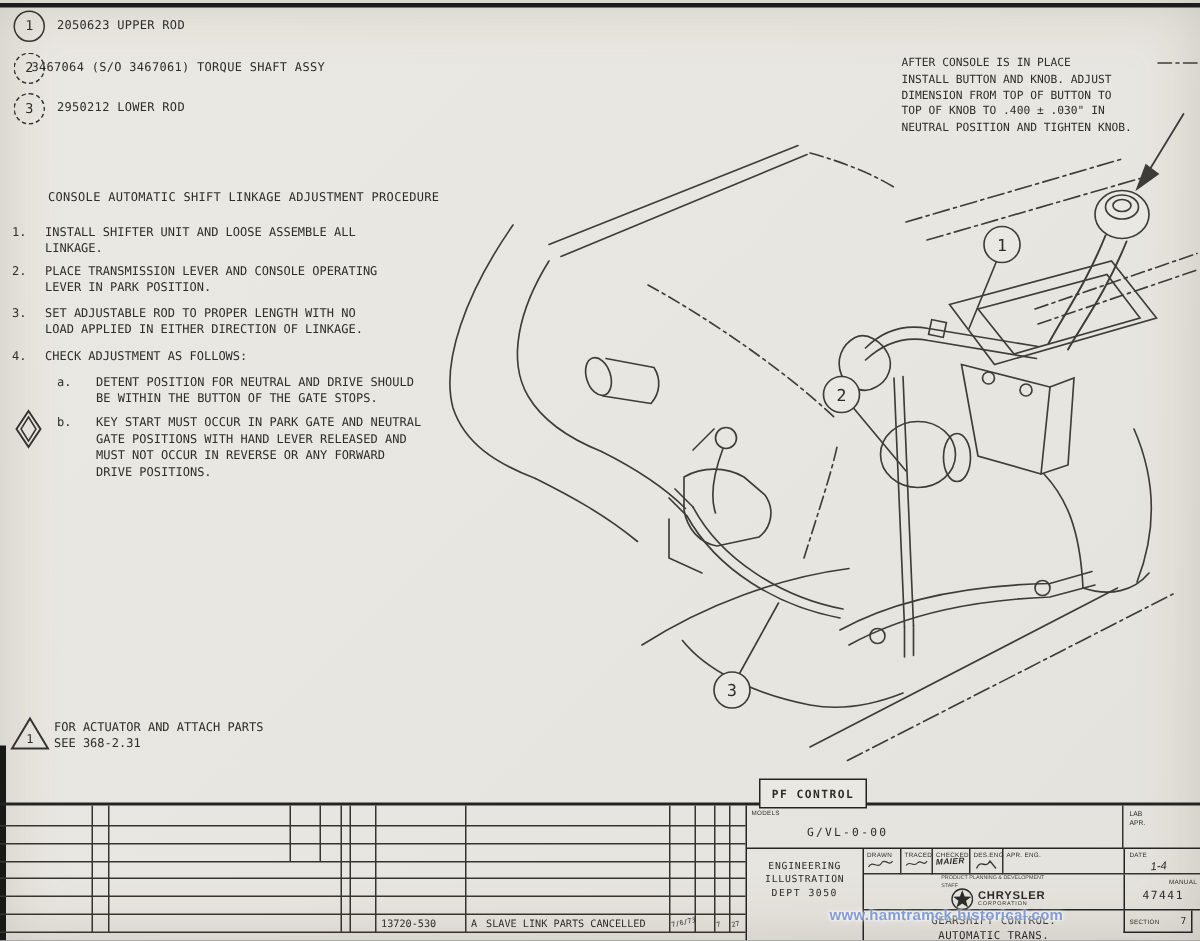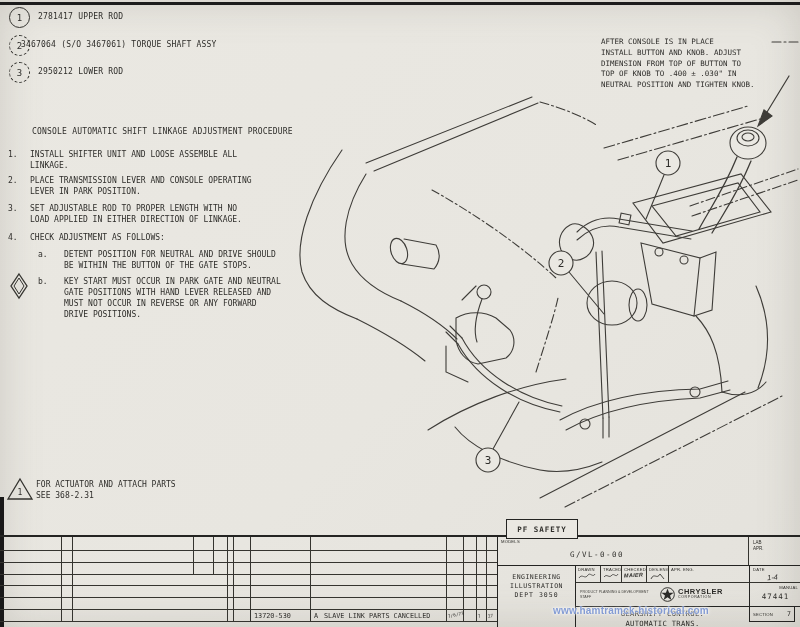--- a/index.html
+++ b/index.html
@@ -48,31 +48,31 @@
   .rev-cell{position:absolute;top:73px;height:12px;font-family:"DejaVu Sans Mono",monospace;
       font-size:6.8px;line-height:12px;white-space:nowrap;}
   .datemark{font-size:4.5px;transform:rotate(-12deg);transform-origin:left center;display:inline-block;}
   .tbr{position:absolute;left:497px;top:0;width:303px;height:92px;border-left:1.5px solid #242422;}
   .cell{position:absolute;box-sizing:border-box;font-size:4.5px;color:#2c2b28;}
   .cell .lbl{font-size:4.2px;letter-spacing:.2px;display:block;}
   .pfsafety{position:absolute;left:8px;top:-18px;width:70px;height:18px;border:1.6px solid #242422;
       background:#eae8e2;display:flex;align-items:center;justify-content:center;
       font-size:7.5px;font-weight:bold;letter-spacing:1px;font-family:"DejaVu Sans Mono",monospace;}
   .models{left:0;top:0;width:251px;height:29px;border-right:1px solid #35342f;border-bottom:1px solid #242422;padding:2px 0 0 3px;}
-  .models .val{display:block;margin:6px 0 0 69px;font-size:7.5px;letter-spacing:1.5px;font-family:"DejaVu Sans Mono",monospace;}
+  .models .val{display:block;margin:6px 0 0 37px;font-size:7.5px;letter-spacing:1.5px;font-family:"DejaVu Sans Mono",monospace;}
   .lab{left:251px;top:0;width:52px;height:29px;border-bottom:1px solid #242422;padding:3px 0 0 4px;line-height:5.5px;}
   .engcell{left:0;top:29px;width:78px;height:63px;border-right:1px solid #242422;text-align:center;
       font-family:"DejaVu Sans Mono",monospace;}
   .engcell .eng{margin-top:7px;font-size:6.5px;line-height:9px;letter-spacing:.5px;}
   .engcell .dept{font-size:6.5px;letter-spacing:1px;}
   .signcell{top:29px;height:17px;border-right:1px solid #35342f;border-bottom:1px solid #35342f;padding:1px 0 0 2px;}
   .checkedname{font-size:5.5px;font-style:italic;font-weight:bold;letter-spacing:.3px;transform:rotate(-3deg);display:inline-block;}
   .datecell{left:251px;top:29px;width:52px;height:17px;border-left:1px solid #242422;border-bottom:1px solid #35342f;padding:1px 0 0 3px;}
   .dateval{font-size:7.5px;font-style:italic;margin:0 0 0 14px;display:block;transform:rotate(-4deg);}
-  .chrysler{left:78px;top:46px;width:173px;height:24px;border-bottom:1px solid #242422;display:flex;align-items:center;}
+  .chrysler{left:78px;top:46px;width:173px;height:24px;border-bottom:1px solid #242422;display:flex;align-items:center;flex-direction:column;}
   .staff{width:74px;font-size:3.6px;line-height:4.5px;padding-left:4px;color:#44433f;}
   .brandwrap{display:flex;align-items:center;gap:3px;margin-left:6px;}
   .brandtxt{line-height:5px;}
   .brandtxt .b1{font-size:7.5px;font-weight:bold;letter-spacing:.5px;}
   .brandtxt .b2{font-size:3.6px;letter-spacing:.6px;display:block;}
   .manual{left:251px;top:46px;width:52px;height:24px;border-left:1px solid #242422;border-bottom:1px solid #242422;padding:2px 0 0 0;}
   .manual .lbl{text-align:right;padding-right:3px;}
   .manual .val{display:block;text-align:center;margin-top:2px;font-size:7.5px;font-family:"DejaVu Sans Mono",monospace;letter-spacing:1px;}
   .doctitle{left:78px;top:70px;width:173px;height:22px;text-align:center;font-family:"DejaVu Sans Mono",monospace;
       font-size:7.2px;line-height:10px;padding-top:2px;letter-spacing:.3px;}
@@ -87,21 +87,21 @@
 <body>
 
 <div class="sheet">
   <div class="topline"></div>
   <div class="leftbar"></div>
 
   <div>
     <div class="balloon" style="left:9px;top:7px;">
         <span>1</span>
       </div>
-    <div class="plabel" style="left:38px;top:12px;">2781417 UPPER ROD</div>
+    <div class="plabel" style="left:38px;top:12px;">2050623 UPPER ROD</div>
     <div class="balloon dashed" style="left:9px;top:35px;">
         <span>2</span>
       </div>
     <div class="plabel" style="left:21px;top:40px;">3467064 (S/O 3467061) TORQUE SHAFT ASSY</div>
     <div class="balloon dashed" style="left:9px;top:62px;">
         <span>3</span>
       </div>
     <div class="plabel" style="left:38px;top:67px;">2950212 LOWER ROD</div>
   </div>
 
@@ -274,21 +274,21 @@
       <div class="rev-cell" style="left:254px;width:54px;">13720-530</div>
       <div class="rev-cell" style="left:314px;">A</div>
       <div class="rev-cell" style="left:324px;width:120px;">SLAVE LINK PARTS CANCELLED</div>
       <div class="rev-cell" style="left:448px;width:15px;"><span class="datemark">7/6/73</span></div>
       <div class="rev-cell" style="left:465px;width:10px;"><span class="datemark"></span></div>
       <div class="rev-cell" style="left:478px;width:7px;"><span class="datemark">7</span></div>
       <div class="rev-cell" style="left:488px;width:8px;"><span class="datemark">27</span></div>
     </div>
 
     <div class="tbr">
-      <div class="pfsafety">PF SAFETY</div>
+      <div class="pfsafety">PF CONTROL</div>
 
       <div class="cell models">
         <span class="lbl">MODELS</span>
         <span class="val">G/VL-0-00</span>
       </div>
       <div class="cell lab pre">LAB
 APR.</div>
 
       <div class="cell engcell">
         <div class="eng pre">ENGINEERING

